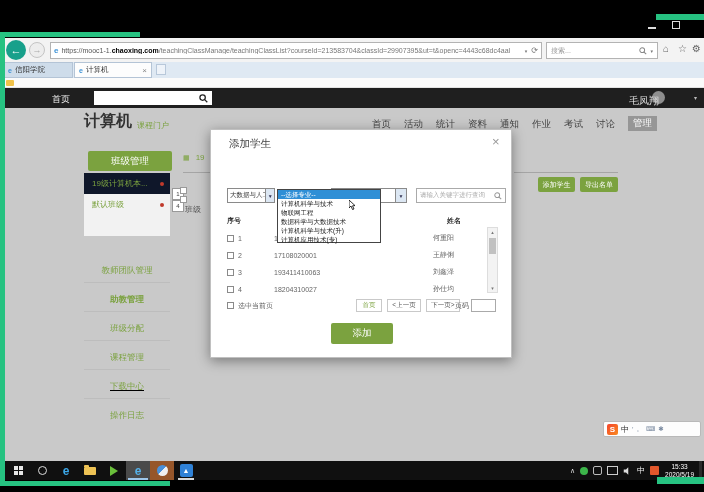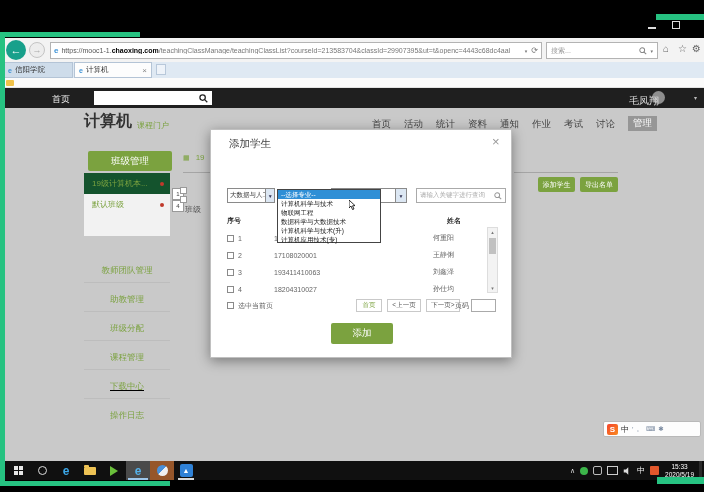--- a/index.html
+++ b/index.html
@@ -115,34 +115,34 @@
       <span>资料</span>
       <span>通知</span>
       <span>作业</span>
       <span>考试</span>
       <span>讨论</span>
       <span style="background:#969696;color:#fff;padding:1px 5px;margin-top:-1px;">管理</span>
     </div>
 
     <div class="abs gbtn" style="left:88px;top:43px;width:84px;height:20px;font-size:9.5px;">班级管理</div>
     <div class="abs" style="left:84px;top:65px;width:86px;height:63px;background:#f2f2f2;">
-      <div class="flex" style="height:21px;padding:0 6px 0 8px;background:#14532d;">
+      <div class="flex" style="height:21px;padding:0 6px 0 8px;background:#0f172a;">
         <span class="side-link">19级计算机本...</span>
         <span class="reddot" style="margin-left:auto;"></span>
       </div>
       <div class="flex" style="height:21px;padding:0 6px 0 8px;">
         <span class="side-link">默认班级</span>
         <span class="reddot" style="margin-left:auto;"></span>
       </div>
     </div>
     <div class="abs badge" style="left:172px;top:80px;width:10px;height:10px;">1</div>
     <div class="abs badge" style="left:172px;top:92px;width:10px;height:10px;">4</div>
     <div class="abs" style="left:84px;top:146px;width:86px;">
       <div style="height:28px;line-height:28px;text-align:center;border-bottom:1px solid #bdbdbd;"><span class="side-link" style="font-size:8.5px;">教师团队管理</span></div>
-      <div style="height:28px;line-height:28px;text-align:center;border-bottom:1px solid #bdbdbd;"><span class="side-link" style="font-size:8.5px;">助教管理</span></div>
+      <div style="height:28px;line-height:28px;text-align:center;border-bottom:1px solid #bdbdbd;font-weight:bold;"><span class="side-link" style="font-size:8.5px;">助教管理</span></div>
       <div style="height:28px;line-height:28px;text-align:center;border-bottom:1px solid #bdbdbd;"><span class="side-link" style="font-size:8.5px;">班级分配</span></div>
       <div style="height:28px;line-height:28px;text-align:center;border-bottom:1px solid #bdbdbd;"><span class="side-link" style="font-size:8.5px;">课程管理</span></div>
       <div style="height:28px;line-height:28px;text-align:center;border-bottom:1px solid #bdbdbd;text-decoration:underline;"><span class="side-link" style="font-size:8.5px;">下载中心</span></div>
       <div style="height:28px;line-height:28px;text-align:center;"><span class="side-link" style="font-size:8.5px;">操作日志</span></div>
     </div>
 
     <div class="abs flex" style="left:183px;top:45px;gap:6px;">
       <span style="color:#7ba23f;font-size:7px;">▦</span>
       <span style="color:#7ba23f;font-size:8px;">19</span>
     </div>

